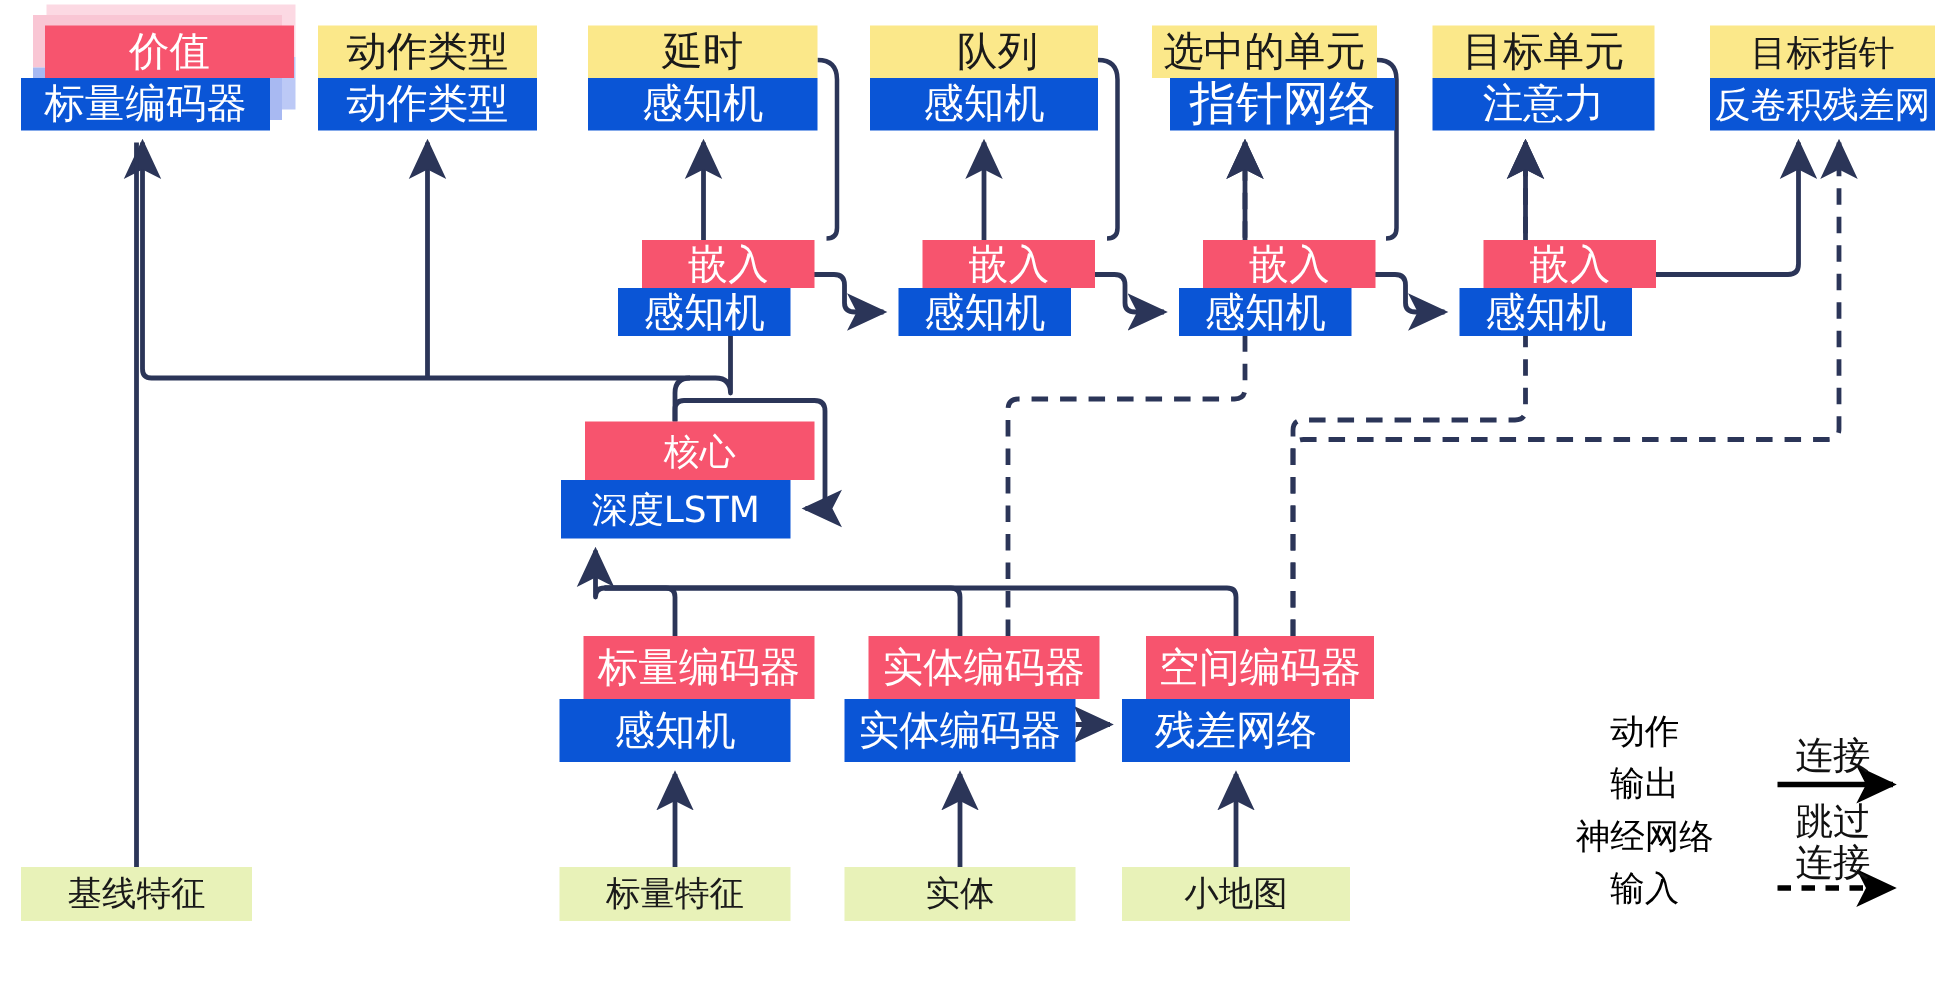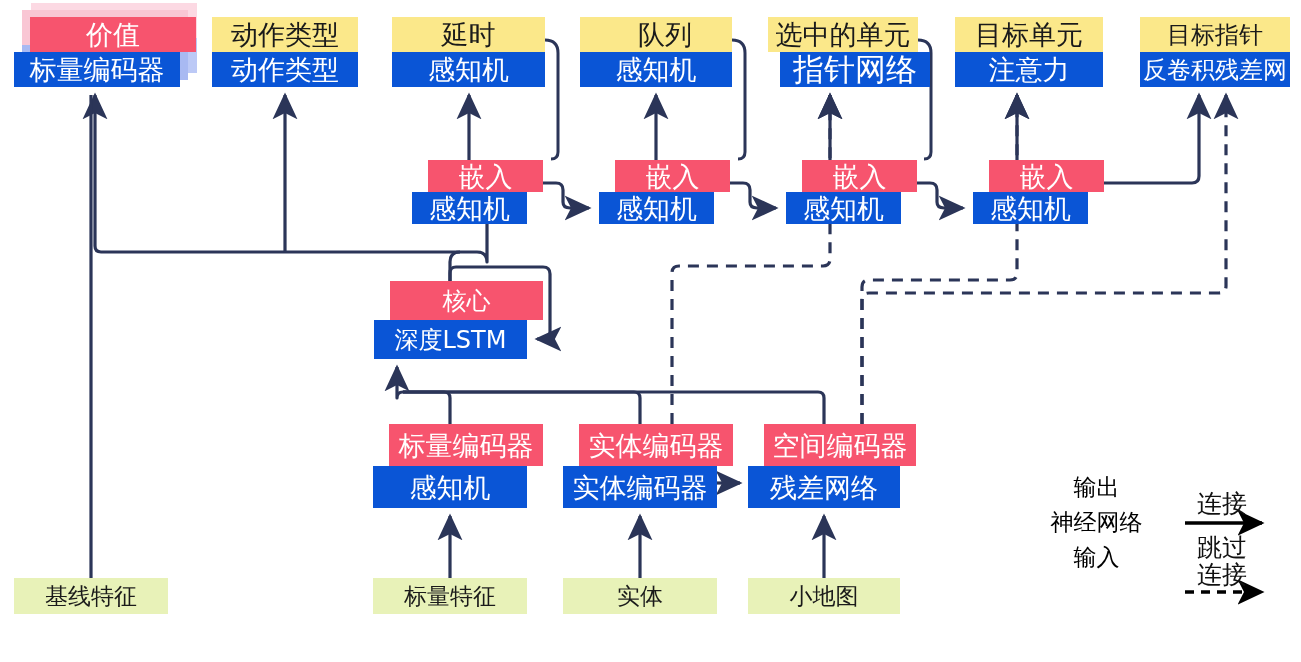--- a/index.html
+++ b/index.html
@@ -154,20 +154,21 @@
       </div>
     </div>
   <div id="inputs">
       <div class="band input" style="position: absolute; left: 14px; top: 578px; width: 154px; height: 36px; font-size: 23px;">基线特征</div>
       <div class="band input" style="position: absolute; left: 373px; top: 578px; width: 154px; height: 36px; font-size: 23px;">标量特征</div>
       <div class="band input" style="position: absolute; left: 563px; top: 578px; width: 154px; height: 36px; font-size: 23px;">实体</div>
       <div class="band input" style="position: absolute; left: 748px; top: 578px; width: 152px; height: 36px; font-size: 23px;">小地图</div>
     </div>
 
   <div class="legend-box" id="legend-swatches" style="left:1040px;top:470px;width:113px;">
+      <div class="legend-band action" style="height: 35px; font-size: 23px;">动作</div>
       <div class="legend-band output" style="height: 35px; font-size: 23px;">输出</div>
       <div class="legend-band nn" style="height: 35px; font-size: 23px;">神经网络</div>
       <div class="legend-band input" style="height: 35px; font-size: 23px;">输入</div>
     </div>
 
   <svg class="wires" style="left:0;top:0;" viewBox="0 0 1301 662">
     <g fill="none" stroke="#000000" stroke-width="3.6">
       <path d="M1185,523 L1262,523" marker-end="url(#ahb)"></path>
       <path d="M1185,592 L1262,592" marker-end="url(#ahb)" stroke-dasharray="9,7"></path>
     </g>

